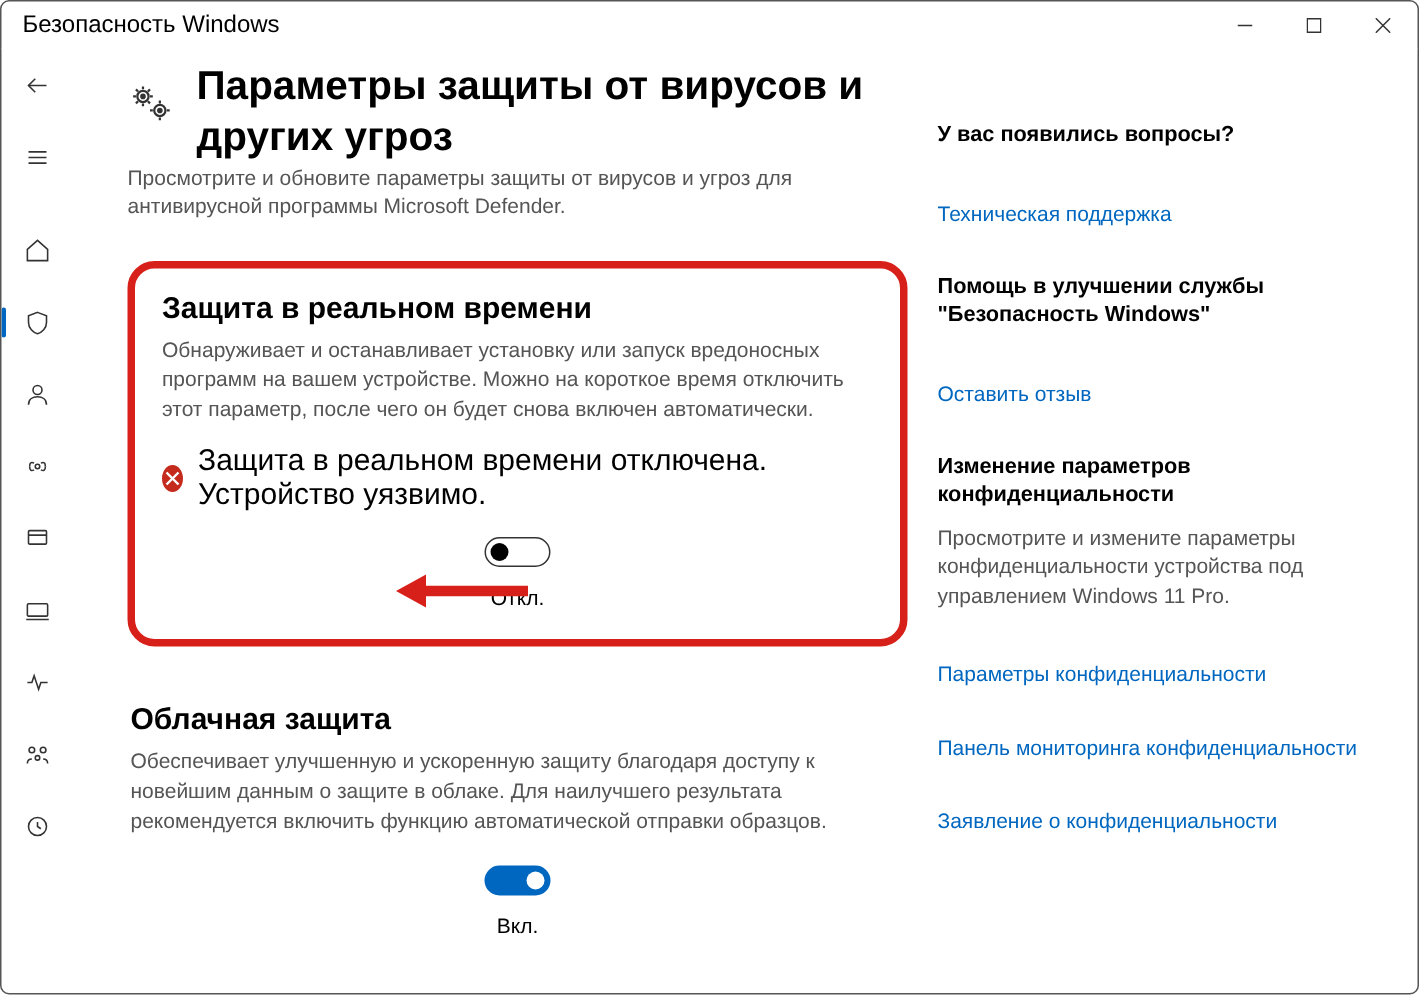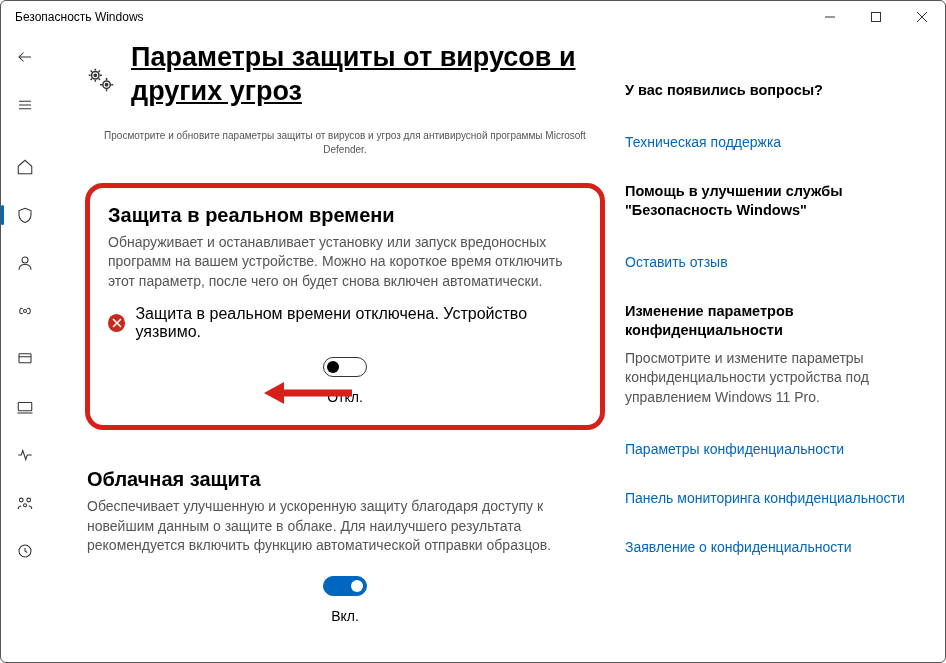--- a/index.html
+++ b/index.html
@@ -13,21 +13,21 @@
     color: #000;
     border: 1px solid #555;
     border-radius: 6px;
   }
   .titlebar {
     height: 32px;
     display: flex;
     align-items: center;
     justify-content: space-between;
     padding-left: 14px;
-    font-size: 12px;
+    font-size: 16px;
     border-bottom: 1px solid #fff;
   }
   .win-controls { display: flex; }
   .win-btn {
     width: 46px; height: 32px;
     display: flex; align-items: center; justify-content: center;
     color: #333;
   }
   .win-btn svg { width: 10px; height: 10px; }
   .content-area {
@@ -65,37 +65,37 @@
   .left-col {
     flex: 1;
     max-width: 540px;
     padding-right: 20px;
   }
   .right-col {
     width: 290px;
     padding-top: 40px;
     padding-right: 8px;
   }
-  .header-row { display: flex; gap: 16px; align-items: center; text-decoration: underline; }
+  .header-row { display: flex; gap: 16px; align-items: flex-start; }
   .gear-icon { width: 30px; margin-top: 12px; color: #333; }
   .page-title { font-size: 27px; font-weight: 600; line-height: 1.25; }
-  .page-desc { font-size: 10px; color: #555; margin-top: 20px; line-height: 1.4; text-align: center; }
+  .page-desc { font-size: 14px; color: #555; margin-top: 0; line-height: 1.4; }
   .highlight-box {
     border: 5px solid #d8201a;
     border-radius: 18px;
     padding: 16px 18px 20px 18px;
     margin-top: 26px;
     position: relative;
   }
   .section-title { font-size: 20px; font-weight: 600; margin-bottom: 6px; }
   .section-desc { font-size: 14px; color: #555; line-height: 1.4; }
   .warning-row {
     display: flex; align-items: center; gap: 10px;
     margin-top: 14px;
-    font-size: 16px;
+    font-size: 20px;
   }
   .warn-icon {
     width: 18px; height: 18px; border-radius: 50%;
     background: #c42b1c;
     display: flex; align-items: center; justify-content: center;
     color: #fff;
   }
   .warn-icon svg { width: 10px; height: 10px; }
   .toggle-row {
     display: flex; align-items: center; gap: 12px;

